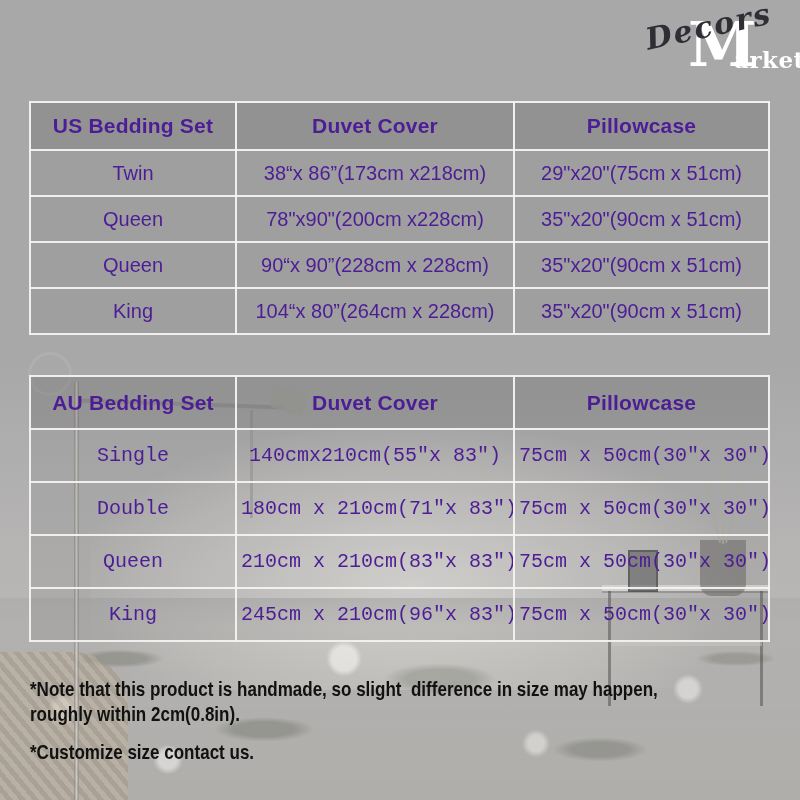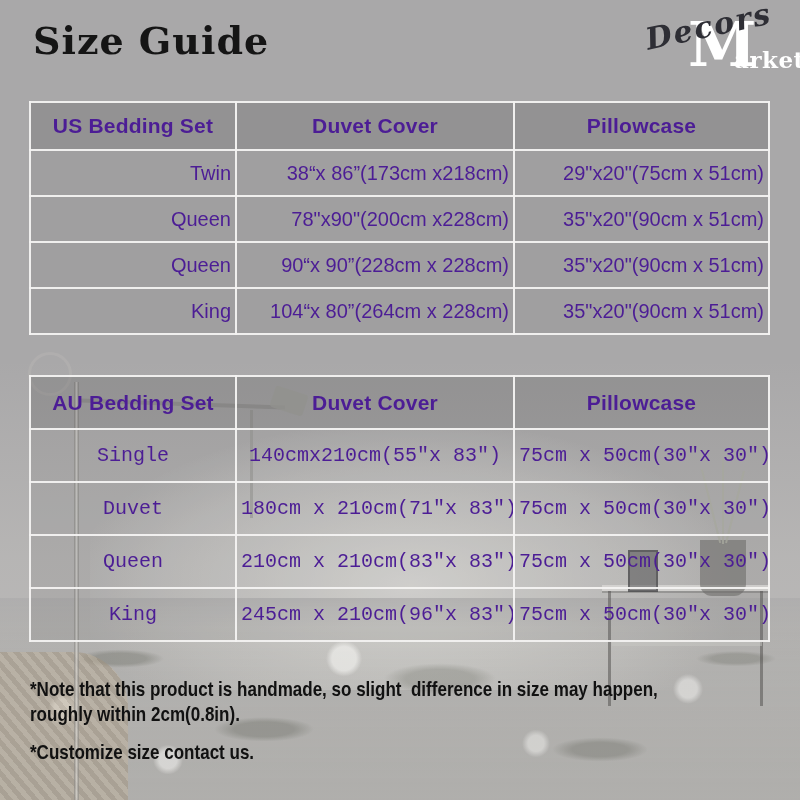--- a/index.html
+++ b/index.html
@@ -95,21 +95,21 @@
     overflow: hidden; white-space: nowrap;
   }
   .size-table th {
     font-size: 21px; font-weight: 700; letter-spacing: .2px;
     background: rgba(70,69,70,0.22);
   }
   .size-table td {
     font-size: 20px; font-weight: 400;
     background: rgba(98,97,98,0.13);
   }
-  #us-table th { height: 48px; } #us-table td { height: 46px; text-align: right; }
+  #us-table th { height: 48px; } #us-table td { height: 46px; }
   #au-table th { height: 53px; } #au-table td { height: 53px; font-family: Liberation Mono, monospace; }
 
   
   .notes {
     position: absolute; left: 30px; top: 676px; width: 900px; z-index: 2;
     transform: scaleX(0.83); transform-origin: 0 0;
     color: #111111; font-weight: 700; font-size: 20.5px; line-height: 25px;
   }
   .note { white-space: pre-wrap; }
   .note + .note { margin-top: 13px; }
@@ -133,21 +133,20 @@
     <div class="bg-table-leg-right"></div>
     <div class="bg-table-shelf"></div>
     <div class="bg-picture-frame"></div>
     <div class="bg-plant-pot"></div>
     <div class="bg-plant-stem-1"></div>
     <div class="bg-plant-stem-2"></div>
     <div class="bg-plant-stem-3"></div>
     <div class="bg-wreath"></div>
   </div>
 
-  <h1 class="title">Size Guide</h1>
 
   <div class="logo">
     <span class="logo-m">M</span>
     <span class="logo-rest">arket</span>
     <span class="logo-script">Decors</span>
   </div>
 
   <table class="size-table" id="us-table">
     <colgroup>
         <col style="width:206px">
@@ -198,21 +197,21 @@
         <th>Pillowcase</th>
       </tr>
     </thead>
     <tbody>
       <tr>
         <td>Single</td>
         <td>140cmx210cm(55"x 83")</td>
         <td>75cm x 50cm(30"x 30")</td>
       </tr>
       <tr>
-        <td>Duvet</td>
+        <td>Double</td>
         <td>180cm x 210cm(71"x 83")</td>
         <td>75cm x 50cm(30"x 30")</td>
       </tr>
       <tr>
         <td>Queen</td>
         <td>210cm x 210cm(83"x 83")</td>
         <td>75cm x 50cm(30"x 30")</td>
       </tr>
       <tr>
         <td>King</td>

